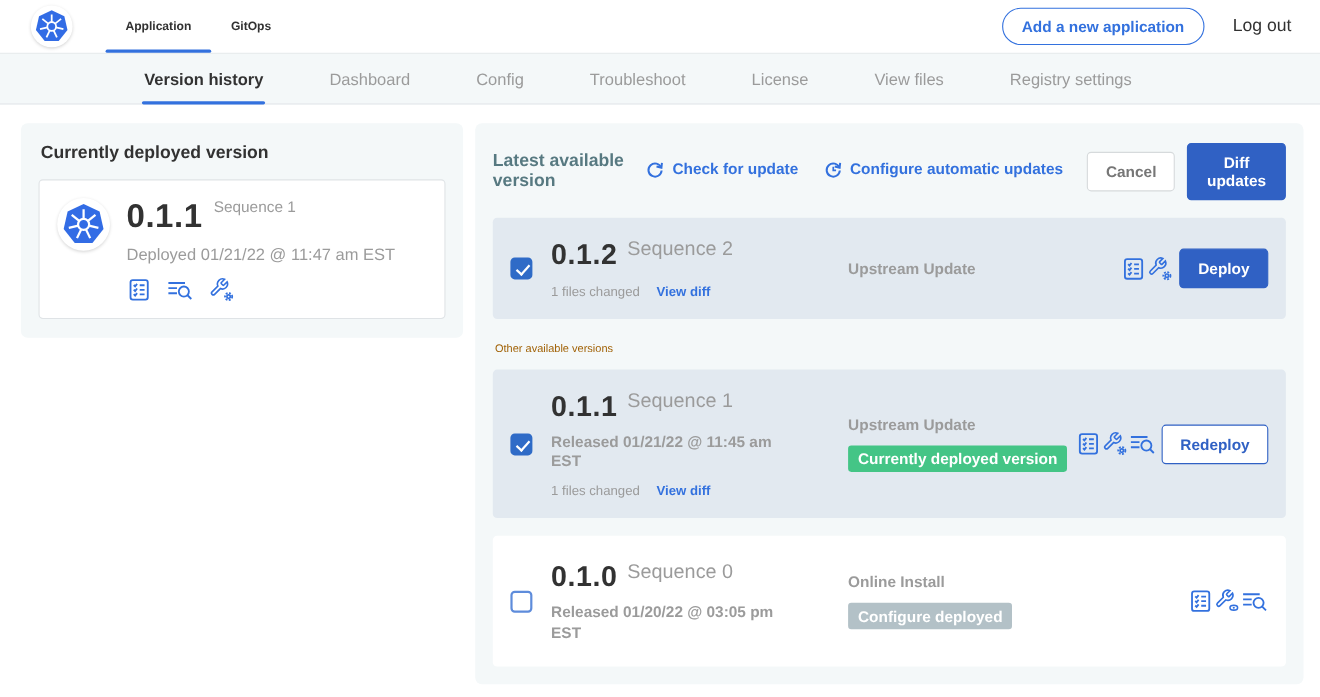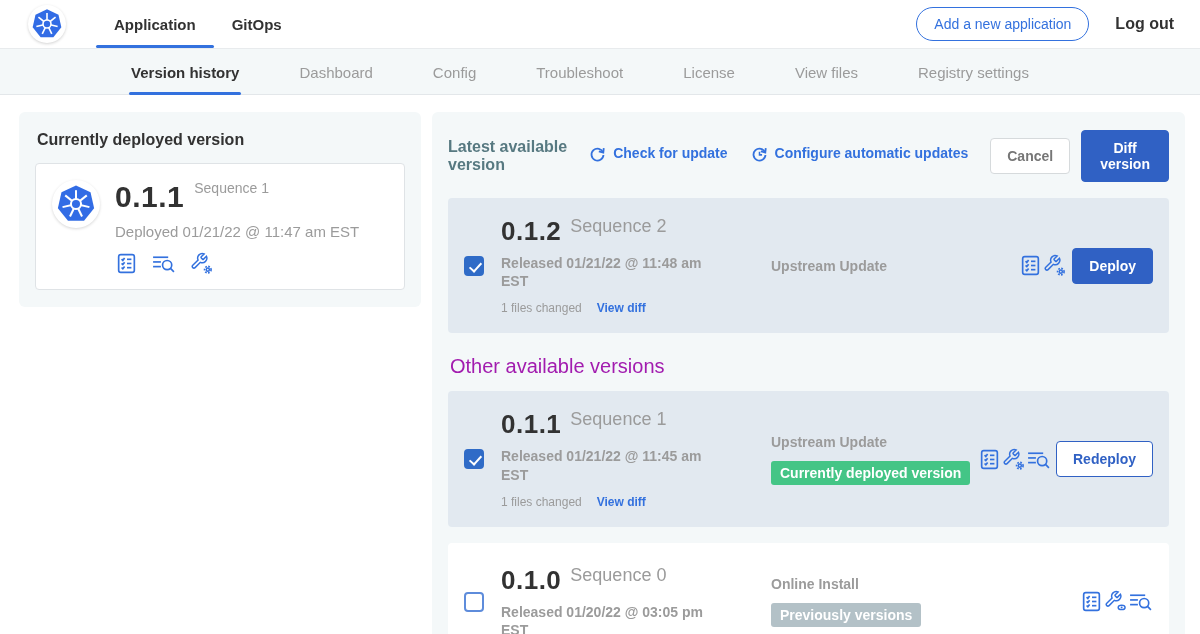--- a/index.html
+++ b/index.html
@@ -15,25 +15,25 @@
     --border:#DFE3E6;
   }
   *{box-sizing:border-box;margin:0;padding:0;}
   html,body{width:1200px;height:634px;overflow:hidden;}
   body{font-family:"Liberation Sans","DejaVu Sans",sans-serif;background:#fff;color:var(--dark);position:relative;}
 
   
   .topnav{height:48px;display:flex;align-items:center;padding:0 26px 0 28px;background:#fff;}
   .logo-wrap{width:38px;height:38px;margin-right:30px;flex:0 0 auto;border-radius:50%;box-shadow:0 1px 3px rgba(0,0,0,.18);}
   .toptabs{display:flex;height:48px;}
-  .toptab{display:flex;align-items:center;height:48px;padding:0 18px;font-size:15px;font-weight:700;color:var(--dark);position:relative;cursor:pointer;}
+  .toptab{display:flex;align-items:center;height:48px;padding:0 18px;font-size:11px;font-weight:700;color:var(--dark);position:relative;cursor:pointer;}
   .toptab.active::after{content:"";position:absolute;left:0;right:0;bottom:0;height:3px;background:var(--accent);border-radius:2px;}
   .topnav-spacer{flex:1;}
-  .pill-btn{border:1px solid var(--accent);background:#fff;color:var(--accent);font-weight:400;font-size:14px;padding:8px 17px;border-radius:18px;cursor:pointer;font-family:inherit;}
-  .logout{font-size:16px;color:var(--dark);margin-left:26px;cursor:pointer;font-weight:bold;}
+  .pill-btn{border:1px solid var(--accent);background:#fff;color:var(--accent);font-weight:700;font-size:14px;padding:8px 17px;border-radius:18px;cursor:pointer;font-family:inherit;}
+  .logout{font-size:16px;color:var(--dark);margin-left:26px;cursor:pointer;}
 
   
   .subnav{height:47px;background:var(--panel-bg);border-top:1px solid #E8EBED;border-bottom:1px solid #E3E7EA;display:flex;justify-content:center;gap:60px;padding-right:40px;}
   .subtab{display:flex;align-items:center;height:46px;font-size:15px;color:var(--gray);position:relative;cursor:pointer;white-space:nowrap;}
   .subtab.active{color:var(--dark);font-weight:600;}
   .subtab.active::after{content:"";position:absolute;left:-2px;right:-2px;bottom:0;height:3px;background:var(--accent);border-radius:2px;}
 
   
   .content{position:absolute;top:112px;left:0;right:0;}
   .deployed-panel{position:absolute;left:19px;top:0;width:402px;background:var(--panel-bg);border-radius:6px;padding:17px 16px;}
@@ -69,21 +69,21 @@
   .row-released{font-size:14px;font-weight:700;color:var(--gray);width:206px;line-height:1.3;margin-top:7px;}
   .row-files{display:flex;align-items:baseline;gap:15px;margin-top:11px;font-size:12px;color:var(--gray);}
   .view-diff{color:var(--accent);font-weight:700;cursor:pointer;}
   .row-source{flex:1;padding-left:48px;}
   .row-source-label{font-size:14px;font-weight:700;color:var(--gray);}
   .badge{display:inline-block;margin-top:11px;padding:4px 9px;border-radius:3px;font-size:14px;font-weight:700;color:#fff;}
   .badge.success{background:var(--green);}
   .badge.muted{background:var(--muted-badge);}
   .row-actions{display:flex;align-items:center;flex:0 0 auto;}
   .row-actions .btn{margin-left:5px;}
-  .other-title{font-size:20px;color:#a21caf;margin:22px 2px 13px;}
+  .other-title{font-size:10px;color:#a16207;margin:22px 2px 13px;}
   .gap-after{margin-bottom:20px;}
 </style>
 </head>
 <body>
 
 <div class="topnav">
   <div class="logo-wrap">
     <svg width="38" height="38" viewBox="0 0 40 40">
       <circle cx="20" cy="20" r="19.2" fill="#fff"></circle>
       <polygon points="20,4.5 32.1,10.3 35.1,23.5 26.7,34 13.3,34 4.9,23.5 7.9,10.3" fill="#326CE5"></polygon>
@@ -198,33 +198,32 @@
           <svg width="19" height="19" viewBox="0 0 20 20" fill="none" stroke="#3371DE" stroke-width="1.9">
             <path d="M15.9 7.9 A6.3 6.3 0 1 0 16.28 10.55"></path>
             <polyline points="16.6,3.2 16.1,7.9 11.4,6.7"></polyline>
             <polyline points="10,7 10,10.4 12.7,10.4" stroke-width="1.6"></polyline>
           </svg>
         </span>
         <span>Configure automatic updates</span>
       </div>
       <div class="avail-spacer"></div>
       <button class="btn btn-cancel">Cancel</button>
-      <button class="btn btn-primary">Diff version</button>
+      <button class="btn btn-primary">Diff updates</button>
     </div>
 
     <div class="version-row selected gap-after">
       <div class="row-check">
         <div class="checkbox checked"></div>
       </div>
       <div class="row-main">
         <div class="ver-line">
           <span class="row-ver">0.1.2</span>
           <span class="row-seq">Sequence 2</span>
         </div>
-        <div class="row-released">Released 01/21/22 @ 11:48 am EST</div>
         <div class="row-files">
           <span>1 files changed</span>
           <span class="view-diff">View diff</span>
         </div>
       </div>
       <div class="row-source">
         <div class="row-source-label">Upstream Update</div>
       </div>
       <div class="row-actions">
         <span class="icon-btn">
@@ -312,21 +311,21 @@
       </div>
       <div class="row-main">
         <div class="ver-line">
           <span class="row-ver">0.1.0</span>
           <span class="row-seq">Sequence 0</span>
         </div>
         <div class="row-released">Released 01/20/22 @ 03:05 pm EST</div>
       </div>
       <div class="row-source">
         <div class="row-source-label">Online Install</div>
-        <div class="badge muted">Previously versions</div>
+        <div class="badge muted">Configure deployed</div>
       </div>
       <div class="row-actions">
         <span class="icon-btn">
           <svg width="23" height="23" viewBox="0 0 22 22" fill="none" stroke="#3371DE" stroke-width="1.6">
             <rect x="3.5" y="2.5" width="15" height="17" rx="2"></rect>
             <path d="M6.3 6.8l1.2 1.2 1.7-2.2"></path>
               <line x1="11.5" y1="7" x2="15.7" y2="7"></line>
             <path d="M6.3 10.8l1.2 1.2 1.7-2.2"></path>
               <line x1="11.5" y1="11" x2="15.7" y2="11"></line>
             <path d="M6.3 14.8l1.2 1.2 1.7-2.2"></path>

